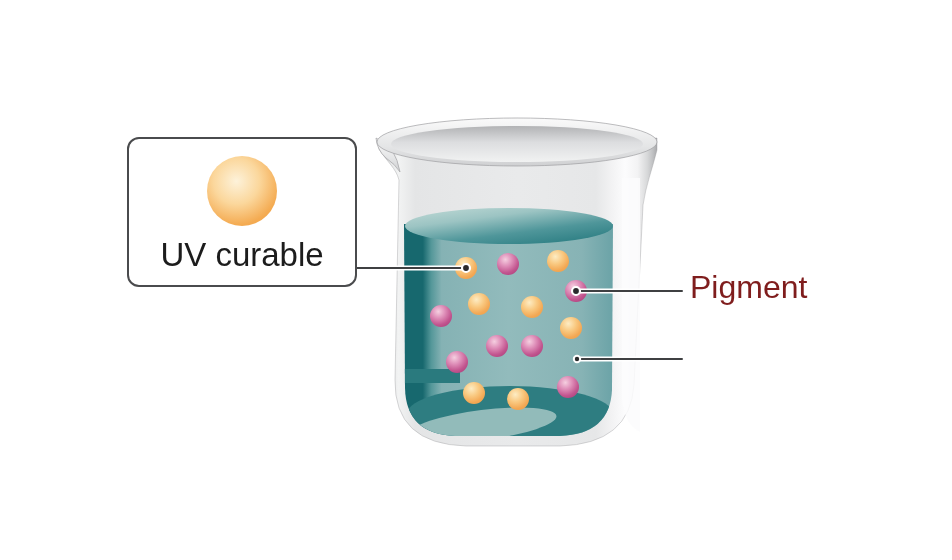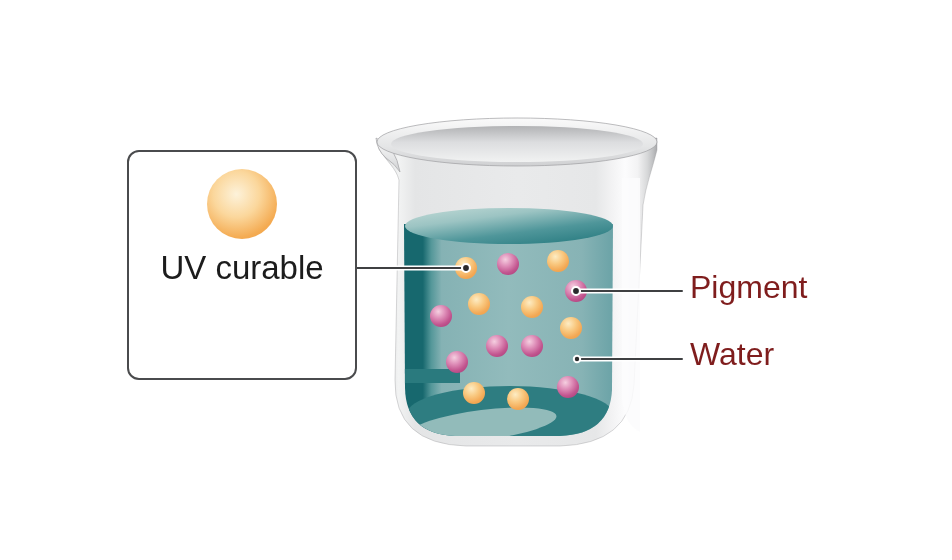--- a/index.html
+++ b/index.html
@@ -8,23 +8,23 @@
     width: 952px;
     height: 560px;
     background: #ffffff;
     font-family: "Liberation Sans", sans-serif;
     overflow: hidden;
   }
   .diagram-svg { position: absolute; left: 0; top: 0; }
   .legend-box {
     position: absolute;
     left: 127px;
-    top: 150px;
+    top: 137px;
     width: 230px;
-    height: 230px;
+    height: 150px;
     box-sizing: border-box;
     border: 2px solid #4a4b4d;
     border-radius: 12px;
     background: #ffffff;
     display: flex;
     flex-direction: column;
     align-items: center;
   }
   .big-sphere {
     width: 70px;
@@ -175,15 +175,14 @@
   </svg>
 
   <div class="legend-box">
     <div class="big-sphere"></div>
     <div class="legend-label">
       <div>UV curable</div>
     </div>
   </div>
 
   <div class="side-label label-pigment">Pigment</div>
-  <div class="side-label label-water">Water</div>
 
 </div>
 
 </body></html>

